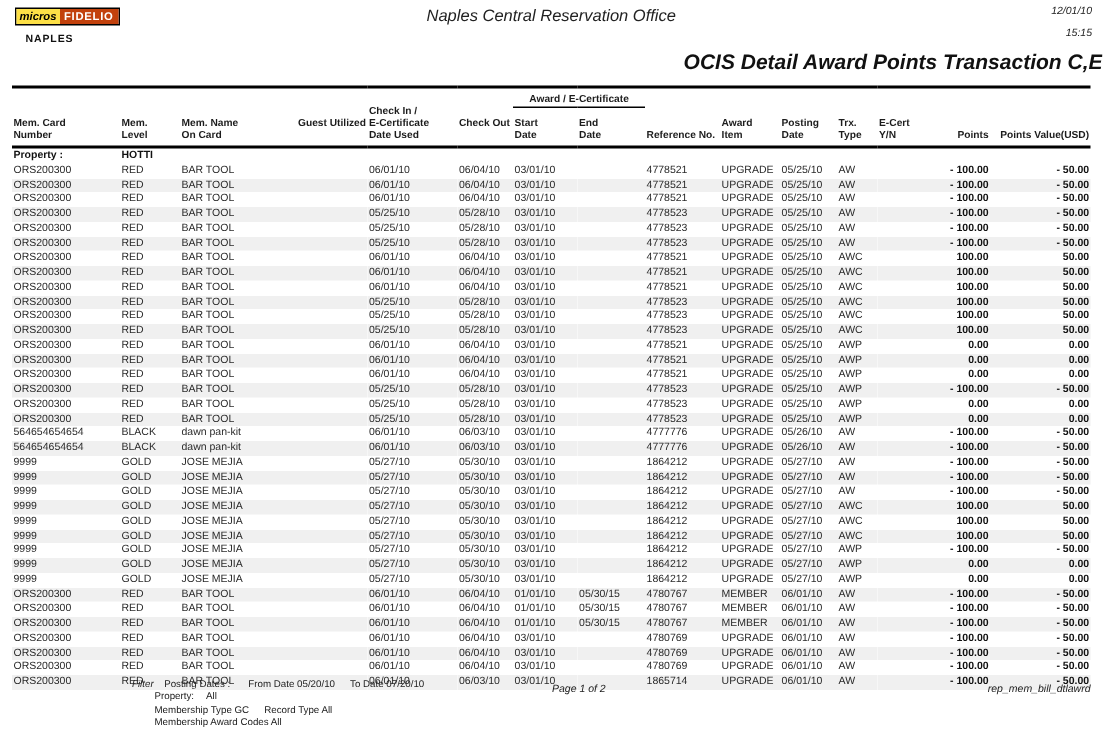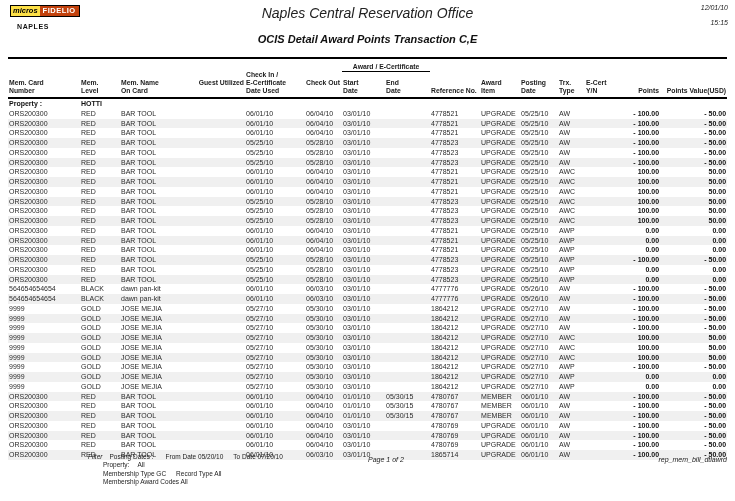--- a/index.html
+++ b/index.html
@@ -20,25 +20,25 @@
     border: 1px solid #000; line-height: 10px;
   }
   .logo .micros { background: #fde047; color: #000; padding: 0 2px; font-style: italic; }
   .logo .fidelio { background: #c2410c; color: #fff; padding: 0 3px; letter-spacing: 0.5px; }
   .logo-property {
     position: absolute; left: 17px; top: 23px;
     font-size: 7px; font-weight: bold; letter-spacing: 0.6px; color: #111;
   }
   .office-title {
     position: absolute; left: 0; right: 0; top: 5px; text-align: center;
-    font-size: 14px; font-style: italic; color: #222;
+    font-size: 11px; font-style: italic; color: #222;
   }
   .report-title {
-    position: absolute; left: 0; right: 0; top: 33px; text-align: center;
-    font-size: 11px; font-style: italic; font-weight: bold; color: #111;
+    position: absolute; left: 0; right: 0; top: 33px; text-align: right;
+    font-size: 14px; font-style: italic; font-weight: bold; color: #111;
   }
   .report-date { position: absolute; right: 7px; top: 4px; font-size: 7px; font-style: italic; }
   .report-time { position: absolute; right: 7px; top: 19px; font-size: 7px; font-style: italic; }
 
   
   table.award {
     position: absolute; left: 8px; top: 57px;
     width: 719px; border-collapse: collapse; table-layout: fixed;
     font-size: 7px;
   }

